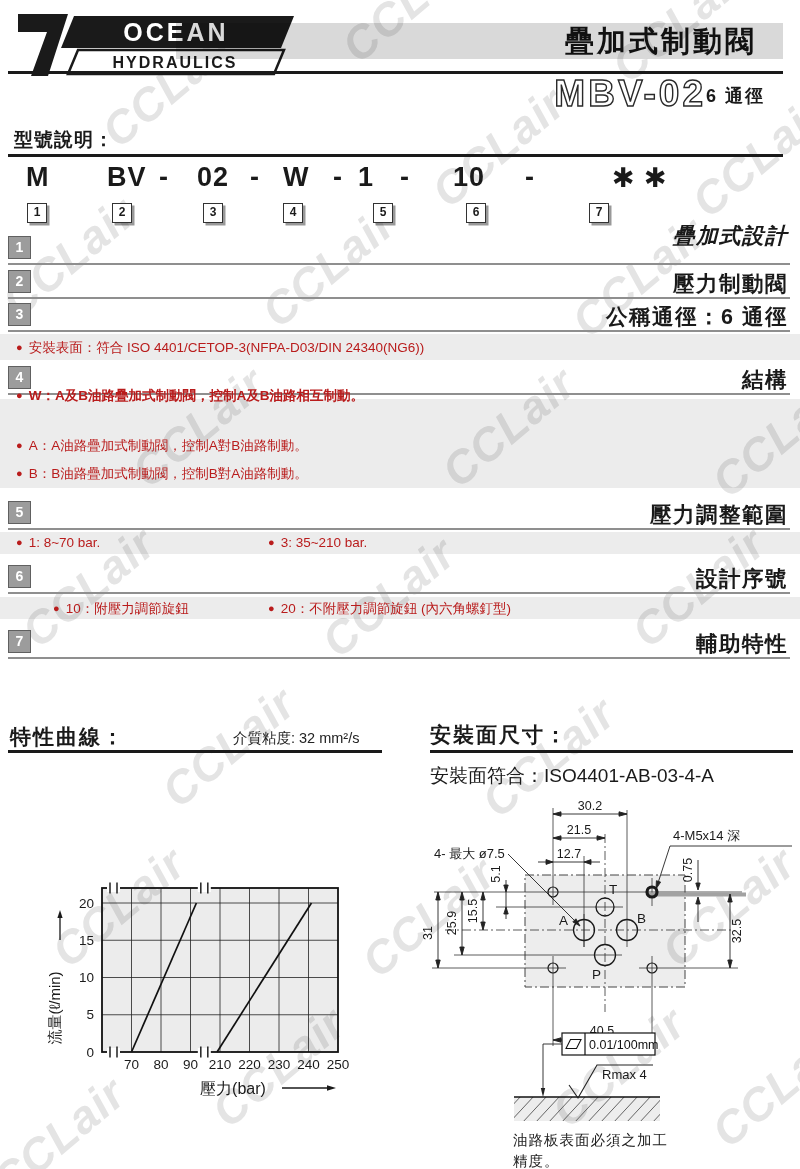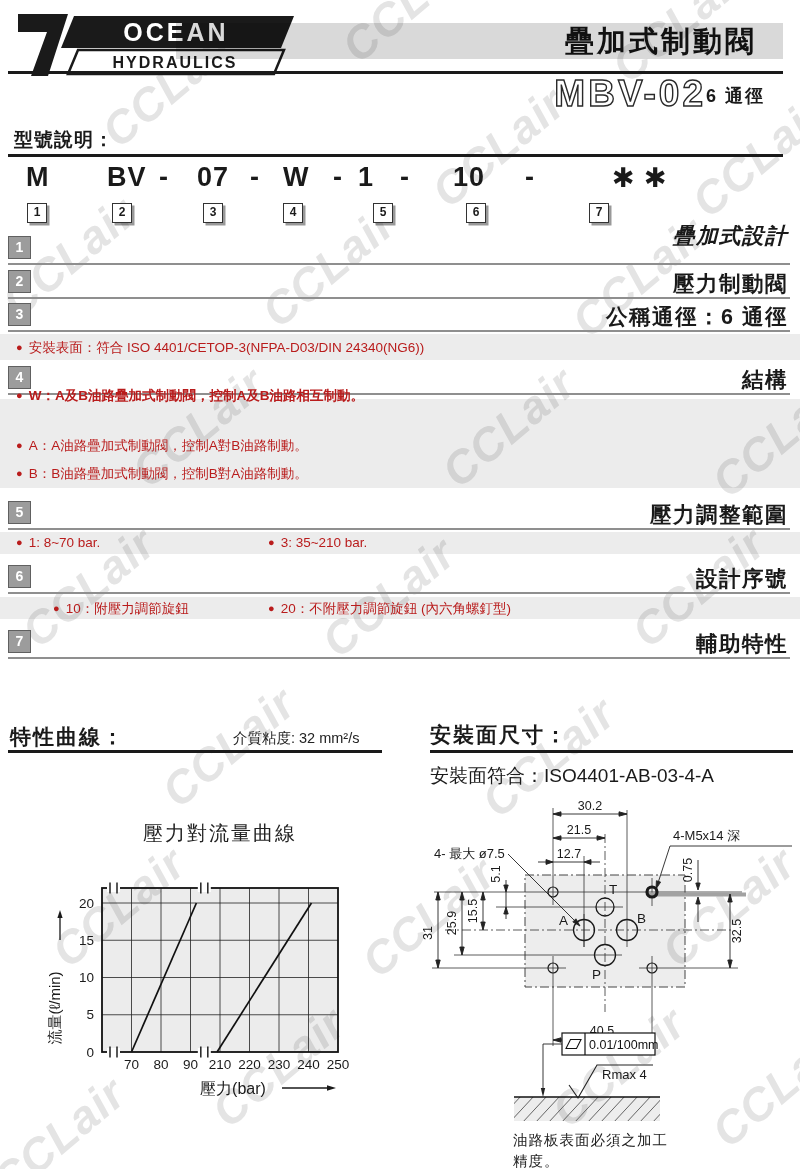--- a/index.html
+++ b/index.html
@@ -79,21 +79,21 @@
       <text x="226" y="34" text-anchor="end" font-size="37" font-weight="bold" letter-spacing="3" fill="#fff" stroke="#2a2a2a" stroke-width="1.4">MBV-02</text>
     </svg>
     <div class="abs" id="size-label">6 通徑</div>
 
     <div class="abs" id="model-heading">型號說明：</div>
     <div class="abs rule-black" style="left:8px;top:154px;width:775px"></div>
     <div id="code-row">
         <span class="code-seg" style="left: 26px;">M</span>
         <span class="code-seg" style="left: 107px;">BV</span>
         <span class="code-seg" style="left: 159px;">-</span>
-        <span class="code-seg" style="left: 197px;">07</span>
+        <span class="code-seg" style="left: 197px;">02</span>
         <span class="code-seg" style="left: 250px;">-</span>
         <span class="code-seg" style="left: 283px;">W</span>
         <span class="code-seg" style="left: 333px;">-</span>
         <span class="code-seg" style="left: 358px;">1</span>
         <span class="code-seg" style="left: 400px;">-</span>
         <span class="code-seg" style="left: 453px;">10</span>
         <span class="code-seg" style="left: 525px;">-</span>
         <span class="code-seg" style="left: 612px;">✱ ✱</span>
         <span class="code-box" style="left: 27px;">1</span>
         <span class="code-box" style="left: 112px;">2</span>
@@ -140,21 +140,20 @@
         <div class="abs rule-gray" style="left: 8px; top: 657px; width: 782px;"></div>
       </div>
 
     <div class="abs h2" style="left:10px;top:723px">特性曲線：</div>
     <div class="abs small-note" style="left:233px;top:729px">介質粘度: 32 mm²/s</div>
     <div class="abs rule-black" style="left:8px;top:750px;width:374px"></div>
     <div class="abs h2" style="left:430px;top:721px">安裝面尺寸：</div>
     <div class="abs rule-black" style="left:430px;top:750px;width:363px"></div>
     <div class="abs" style="left:430px;top:763px;font-size:19px">安裝面符合：ISO4401-AB-03-4-A</div>
 
-    <div class="abs" id="chart-title">壓力對流量曲線</div>
     <svg class="abs" style="left:30px;top:868px" id="curve-svg" width="370" height="240" viewBox="0 0 370 240">
         <rect x="72" y="20" width="236" height="164" fill="rgba(0,0,0,0.075)"></rect>
         <line x1="101.5" y1="20" x2="101.5" y2="184" stroke="#222" stroke-width="0.8"></line>
         <line x1="131" y1="20" x2="131" y2="184" stroke="#222" stroke-width="0.8"></line>
         <line x1="160.5" y1="20" x2="160.5" y2="184" stroke="#222" stroke-width="0.8"></line>
         <line x1="190" y1="20" x2="190" y2="184" stroke="#222" stroke-width="0.8"></line>
         <line x1="219.5" y1="20" x2="219.5" y2="184" stroke="#222" stroke-width="0.8"></line>
         <line x1="249" y1="20" x2="249" y2="184" stroke="#222" stroke-width="0.8"></line>
         <line x1="278.5" y1="20" x2="278.5" y2="184" stroke="#222" stroke-width="0.8"></line>
         <line x1="72" y1="146.75" x2="308" y2="146.75" stroke="#222" stroke-width="0.8"></line>

